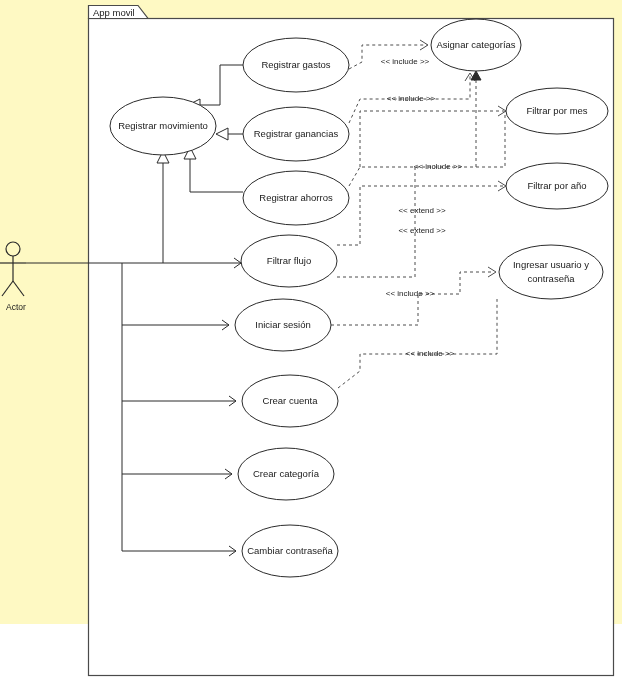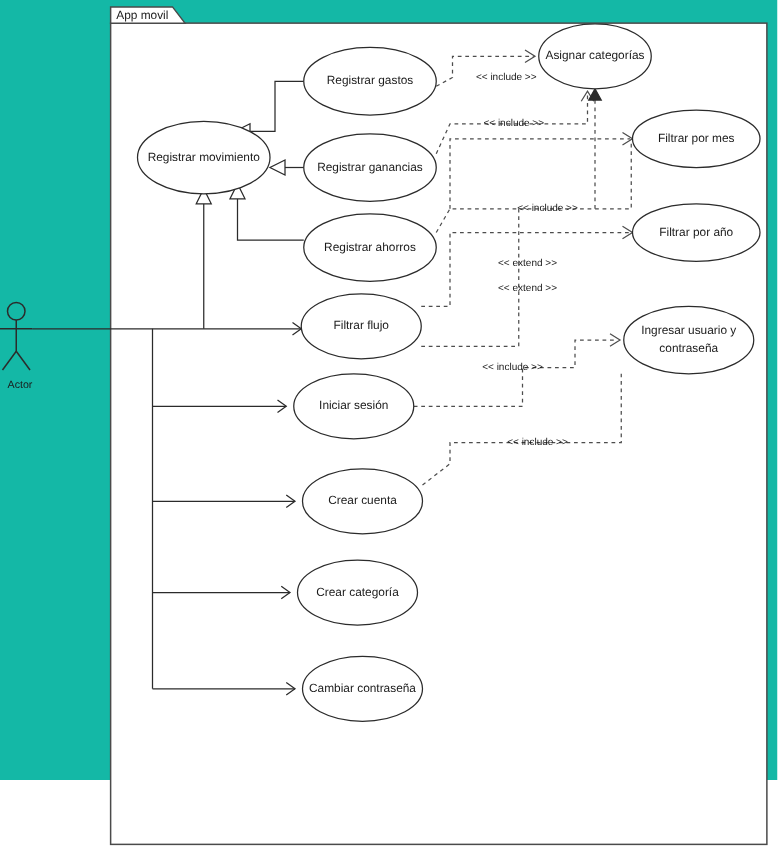--- a/index.html
+++ b/index.html
@@ -11,21 +11,21 @@
   body {
     width: 622px;
     height: 683px;
     font-family: "Liberation Sans", sans-serif;
     overflow: hidden;
   }
   #diagram-root {
     position: relative;
     width: 622px;
     height: 624px;
-    background: #14b8a6;
+    background: #fef9c3;
     text-decoration: underline;
   }
   svg#uml-canvas {
     position: absolute;
     top: 0;
     left: 0;
     width: 622px;
     height: 683px;
     display: block;
   }

